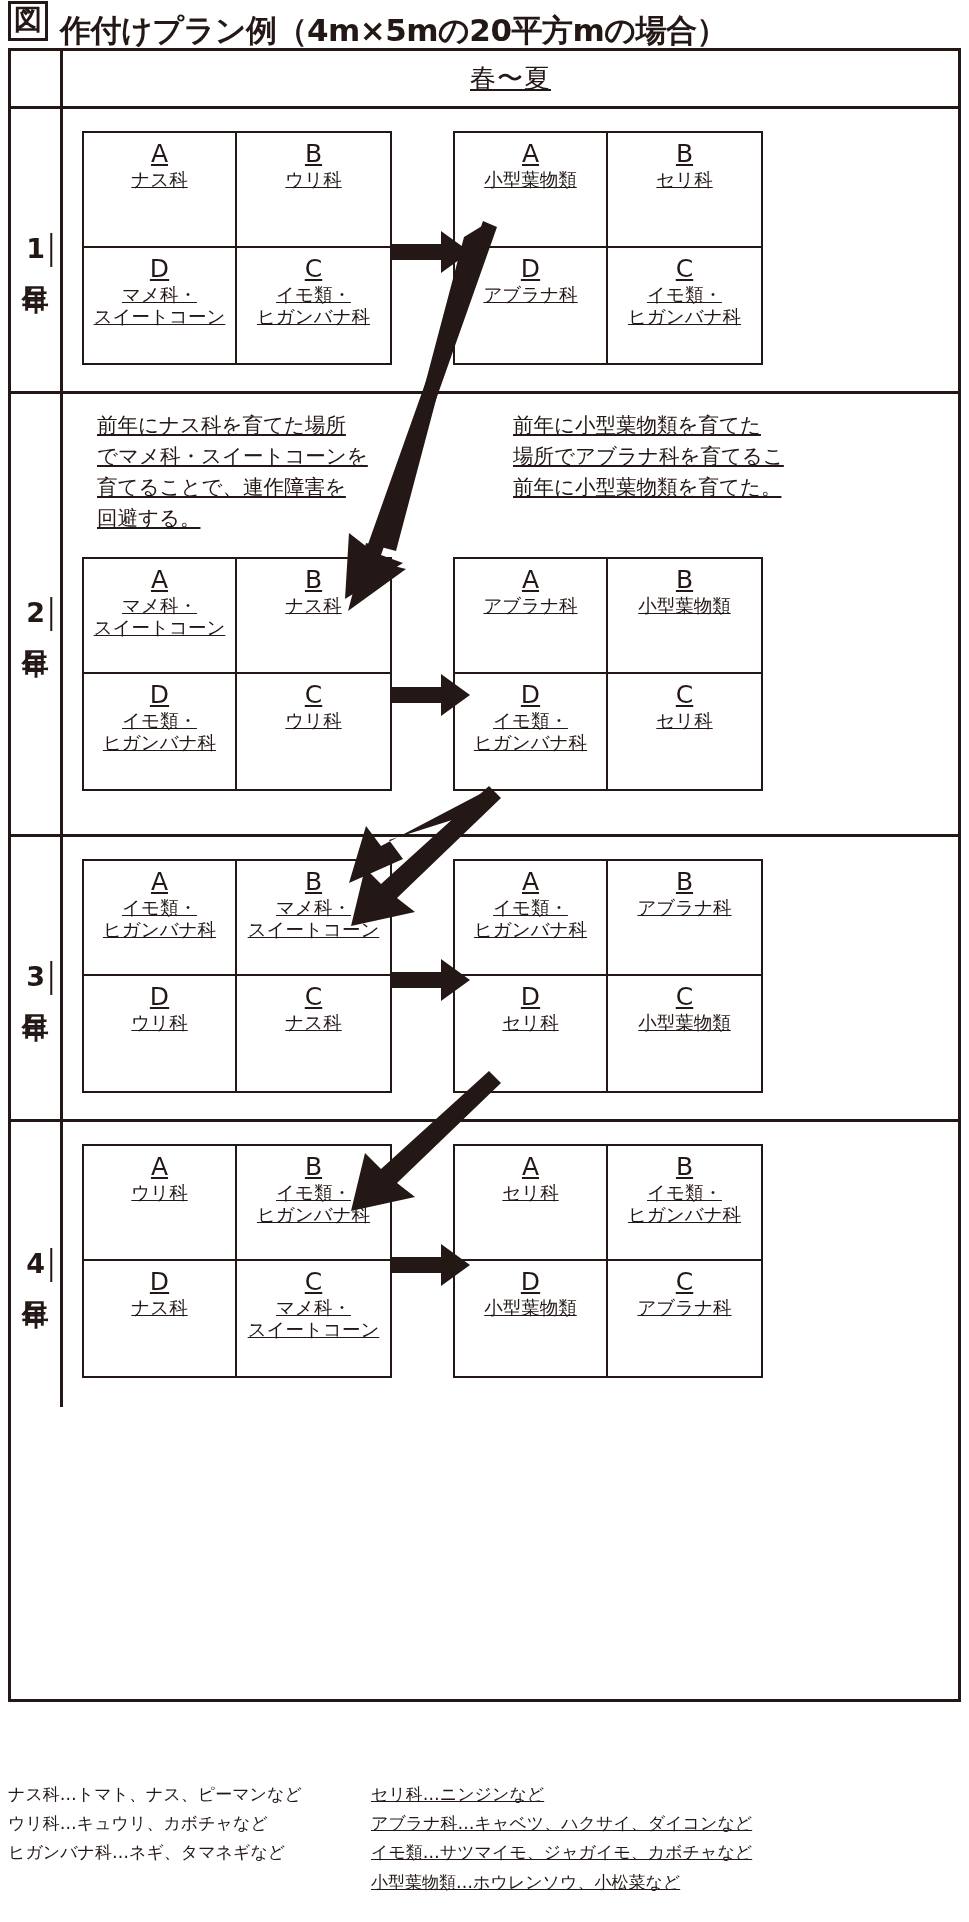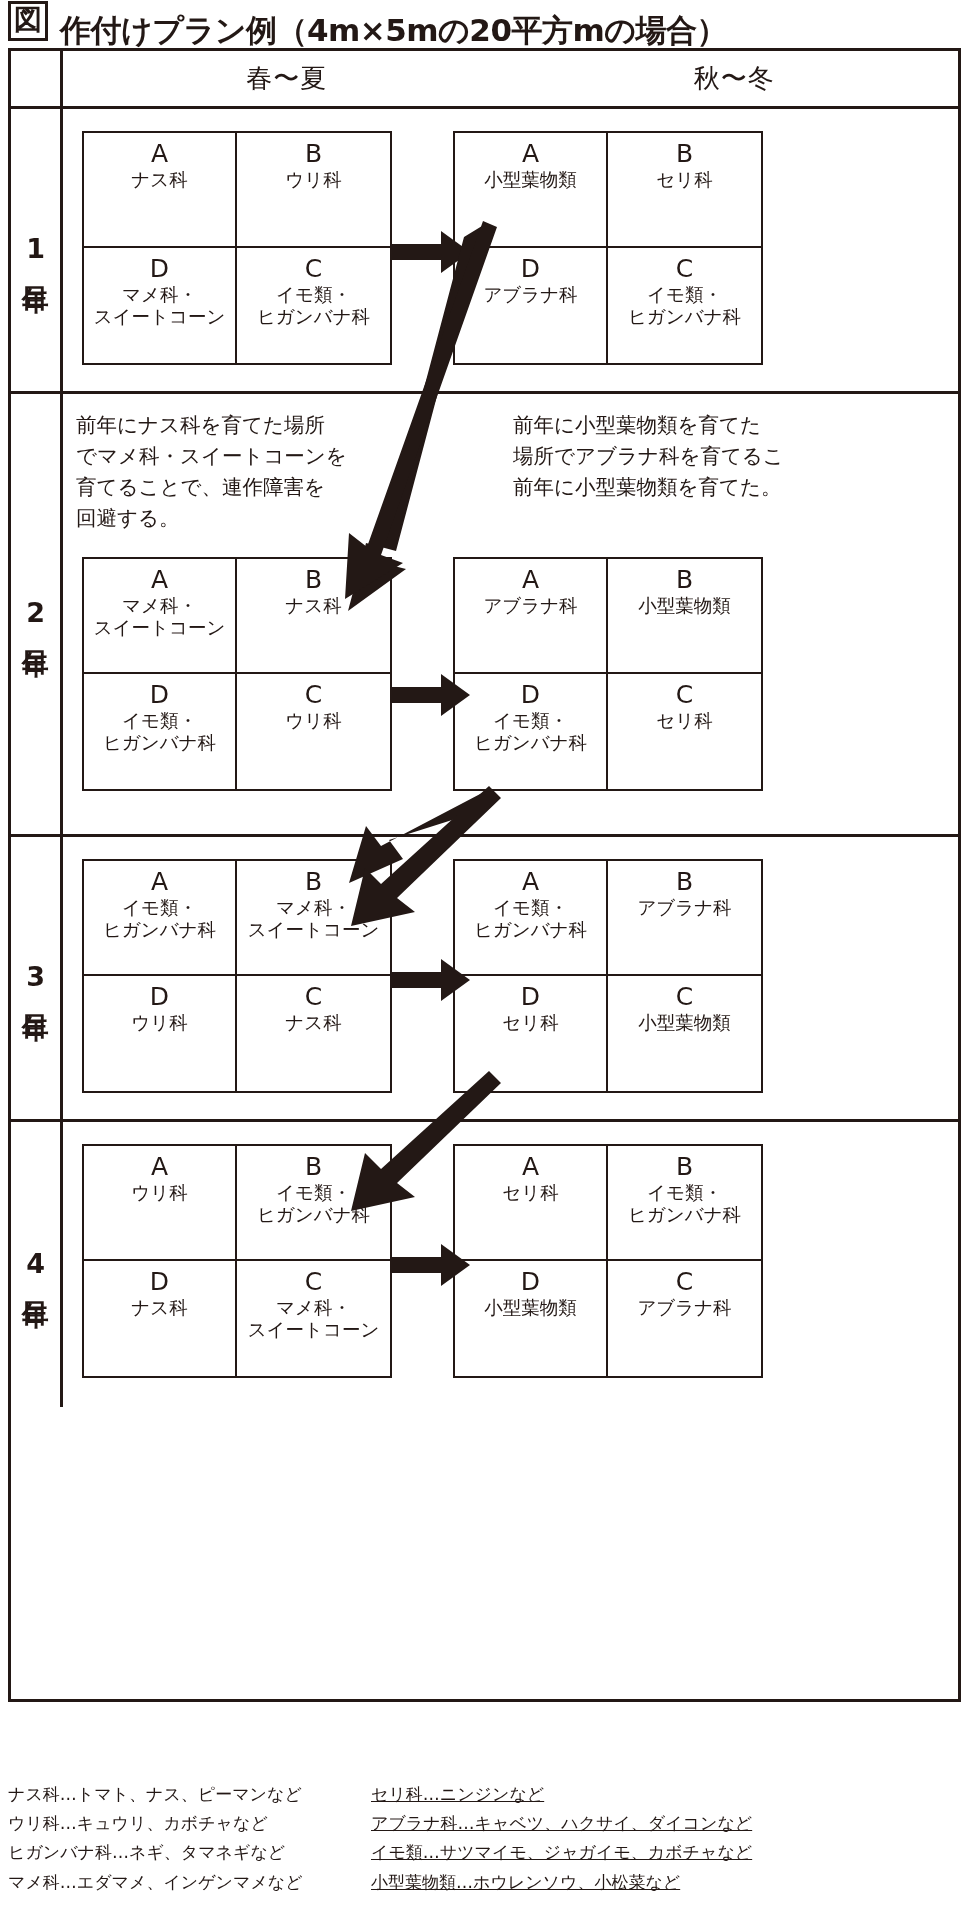--- a/index.html
+++ b/index.html
@@ -43,20 +43,21 @@
 
   
   .frame {
     position: absolute;
     left: 8px;
     top: 48px;
     width: 953px;
     height: 1654px;
     border: 3px solid #231815;
     box-sizing: border-box;
+    text-decoration: underline;
   }
 
   
   .head-band {
     display: flex;
     height: 58px;
     border-bottom: 3px solid #231815;
     box-sizing: border-box;
   }
   .head-corner {
@@ -105,21 +106,21 @@
   
   .notes {
     display: flex;
     padding: 16px 0 0 0;
   }
   .note {
     font-size: 20.5px;
     line-height: 1.52;
     box-sizing: border-box;
   }
-  .note.left  { width: 404px; padding-left: 13px; }
+  .note.left  { width: 404px; padding-left: 34px; }
   .note.right { width: 404px; padding-left: 46px; }
   .note-line { white-space: nowrap; }
 
   
   .plots {
     display: flex;
     align-items: flex-start;
     position: relative;
   }
   .grid {
@@ -182,21 +183,20 @@
 <div class="title-row">
   <div class="title-badge">図</div>
   <div class="title-text">作付けプラン例（4m×5mの20平方mの場合）</div>
 </div>
 
 <div class="frame">
 
   <div class="head-band">
     <div class="head-corner"></div>
     <div class="head-season first">春〜夏</div>
-    <div class="head-season">秋〜冬</div>
   </div>
 
   <div class="year-row" style="height:285px;">
     <div class="year-label">1年目</div>
     <div class="year-body">
       <div class="plots" style="padding-top:22px;">
 
         <div class="grid left h2">
           <div class="cell">
             <span class="cell-letter">A</span>
@@ -438,21 +438,20 @@
   <svg class="arrow" style="left:300px; top:1020px;" width="200" height="160" viewBox="0 0 200 160">
     <path d="M178 0 L190 12 L86 112 L104 126 L40 140 L54 82 L70 98 Z" fill="#231815"></path>
   </svg>
 </div>
 
 <div class="legend">
   <div class="legend-col left">
     <div class="legend-item">ナス科…トマト、ナス、ピーマンなど</div>
     <div class="legend-item">ウリ科…キュウリ、カボチャなど</div>
     <div class="legend-item">ヒガンバナ科…ネギ、タマネギなど</div>
-    <div class="legend-item">マメ科…エダマメ、インゲンマメなど</div>
   </div>
   <div class="legend-col right">
     <div class="legend-item">セリ科…ニンジンなど</div>
     <div class="legend-item">アブラナ科…キャベツ、ハクサイ、ダイコンなど</div>
     <div class="legend-item">イモ類…サツマイモ、ジャガイモ、カボチャなど</div>
     <div class="legend-item">小型葉物類…ホウレンソウ、小松菜など</div>
   </div>
 </div>
 
 </body></html>

